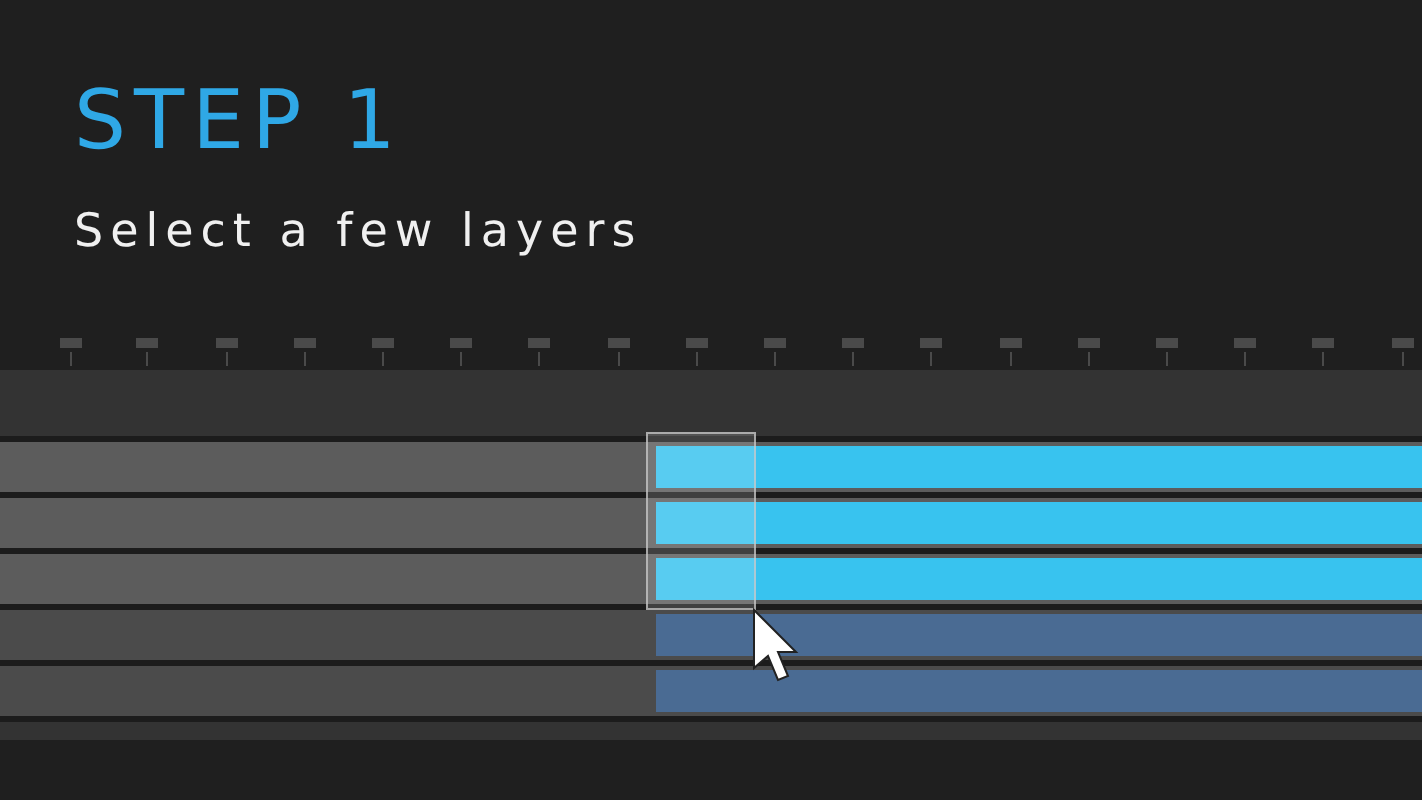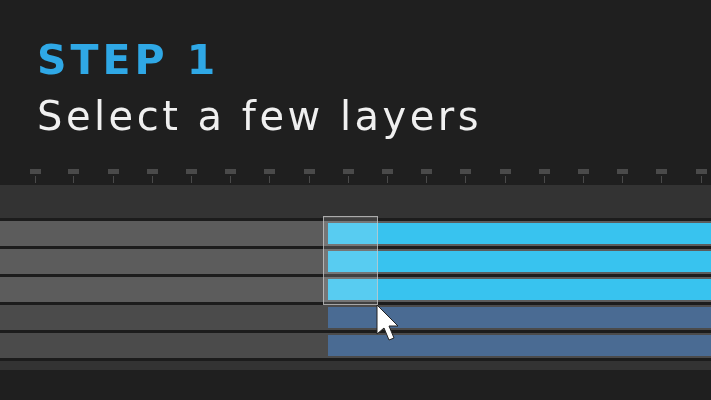--- a/index.html
+++ b/index.html
@@ -1,18 +1,18 @@
 <!DOCTYPE html>
 <html><head>
 <meta charset="utf-8">
 <style>
   html,body{margin:0;padding:0;}
   body{width:711px;height:400px;background:#1f1f1f;position:relative;overflow:hidden;font-family:"DejaVu Sans","Liberation Sans",sans-serif;}
-  .step{position:absolute;left:37px;top:38px;font-size:41px;font-weight:bold;letter-spacing:4px;color:#2fa8e6;line-height:44px;font-family:"DejaVu Sans",sans-serif;}
-  .sub{position:absolute;left:37px;top:94px;font-size:40px;letter-spacing:3.5px;color:#f0f0f0;line-height:44px;font-family:"DejaVu Sans",sans-serif;font-weight:normal;}
+  .step{position:absolute;left:37px;top:38px;font-size:41px;font-weight:normal;letter-spacing:4px;color:#2fa8e6;line-height:44px;font-family:"DejaVu Sans",sans-serif;}
+  .sub{position:absolute;left:37px;top:94px;font-size:23px;letter-spacing:3.5px;color:#f0f0f0;line-height:44px;font-family:"DejaVu Sans",sans-serif;font-weight:normal;}
   .ruler{position:absolute;left:0;top:160px;width:711px;height:25px;}
   .tick{position:absolute;top:9px;width:11px;height:5px;background:#4a4a4a;}
   .tick::after{content:"";position:absolute;left:5px;top:7px;width:1px;height:7px;background:#4a4a4a;}
   .timeline{position:absolute;left:0;top:185px;width:711px;height:185px;background:#333333;}
   .row{position:absolute;left:0;width:711px;height:25px;}
   .row .base{position:absolute;left:0;top:0;width:711px;height:25px;}
   .bar{position:absolute;left:328px;right:0;top:2px;height:21px;}
   .sep{position:absolute;left:0;width:711px;height:3px;background:#1c1c1c;}
   .selbox{position:absolute;left:323px;top:216px;width:55px;height:89px;border:1px solid rgba(200,200,200,0.75);background:rgba(255,255,255,0.16);box-sizing:border-box;}
   .cursor{position:absolute;left:374px;top:304px;width:28px;height:40px;}

